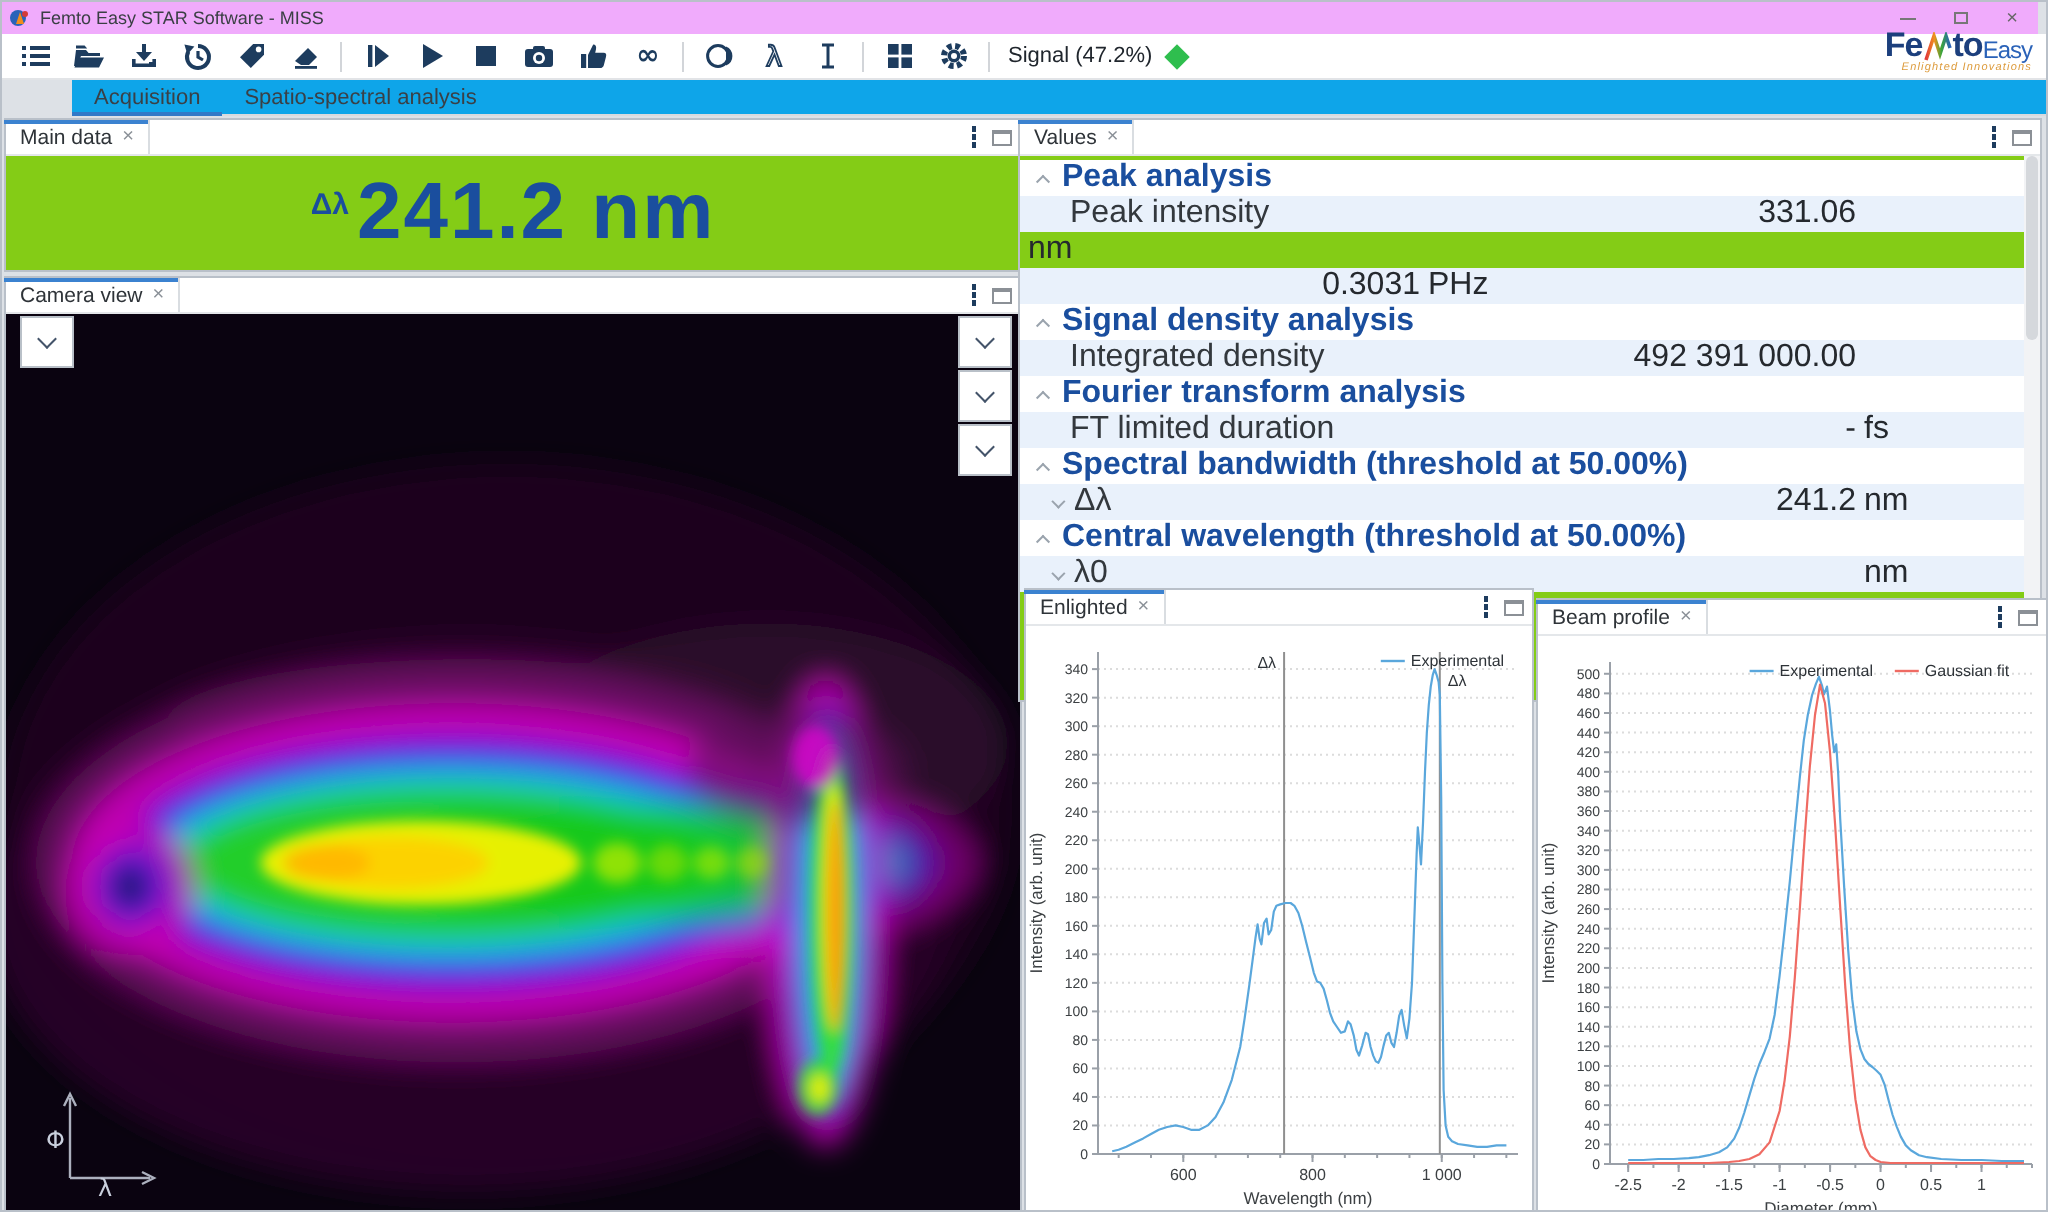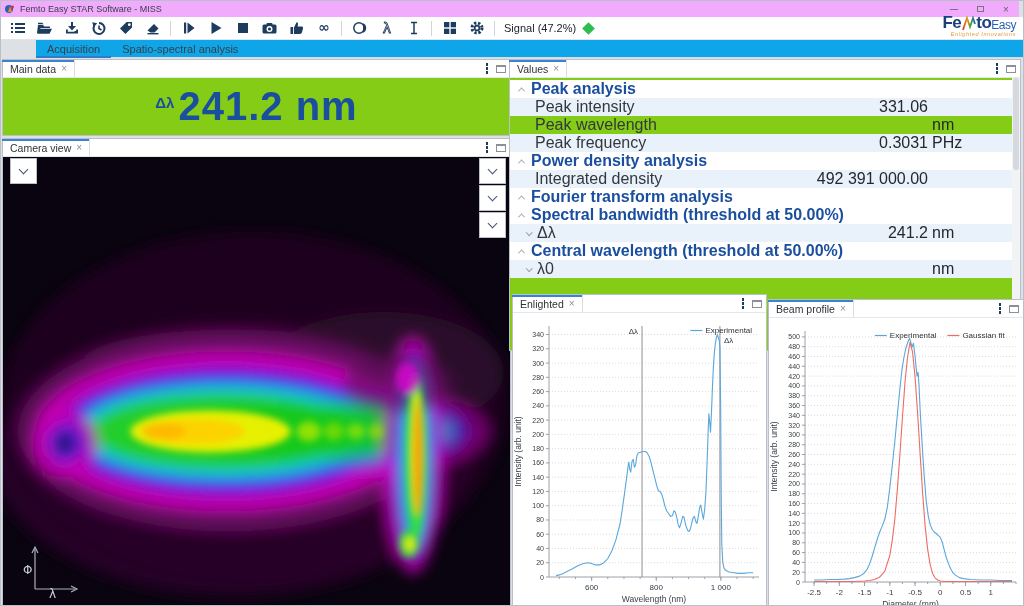--- a/index.html
+++ b/index.html
@@ -384,46 +384,47 @@
               <span class="sec-title">Peak analysis</span>
             </div>
             <div class="vrow alt">
               <span class="rlabel">
                 <span>Peak intensity</span>
               </span>
               <span class="rvalue">331.06</span>
               <span class="runit"></span>
             </div>
             <div class="vrow">
-              <span class="rlabel">
-                <span>Peak wavelength</span>
-              </span>
               <span class="runit">nm</span>
             </div>
             <div class="vrow alt">
-              <span class="rlabel">
-                <span>Peak frequency</span>
-              </span>
               <span class="rvalue">0.3031</span>
               <span class="runit">PHz</span>
             </div>
             <div class="vsection">
               <span class="chev up"></span>
-              <span class="sec-title">Power density analysis</span>
+              <span class="sec-title">Signal density analysis</span>
             </div>
             <div class="vrow alt">
               <span class="rlabel">
                 <span>Integrated density</span>
               </span>
               <span class="rvalue">492 391 000.00</span>
               <span class="runit"></span>
             </div>
             <div class="vsection">
               <span class="chev up"></span>
               <span class="sec-title">Fourier transform analysis</span>
+            </div>
+            <div class="vrow alt">
+              <span class="rlabel">
+                <span>FT limited duration</span>
+              </span>
+              <span class="rvalue">-</span>
+              <span class="runit">fs</span>
             </div>
             <div class="vsection">
               <span class="chev up"></span>
               <span class="sec-title">Spectral bandwidth (threshold at 50.00%)</span>
             </div>
             <div class="vrow alt">
               <span class="rlabel withchev">
                 <span class="chev down"></span>
                 <span>Δλ</span>
               </span>

